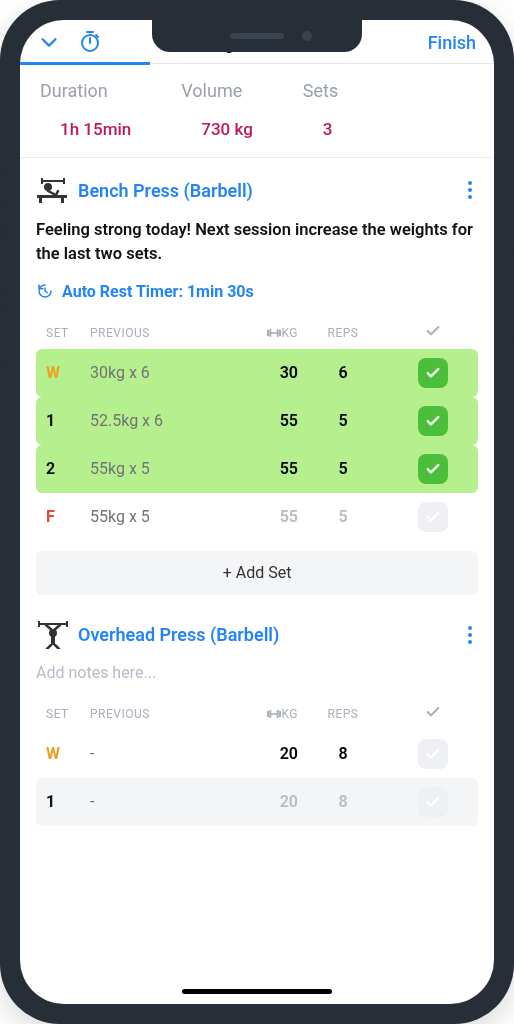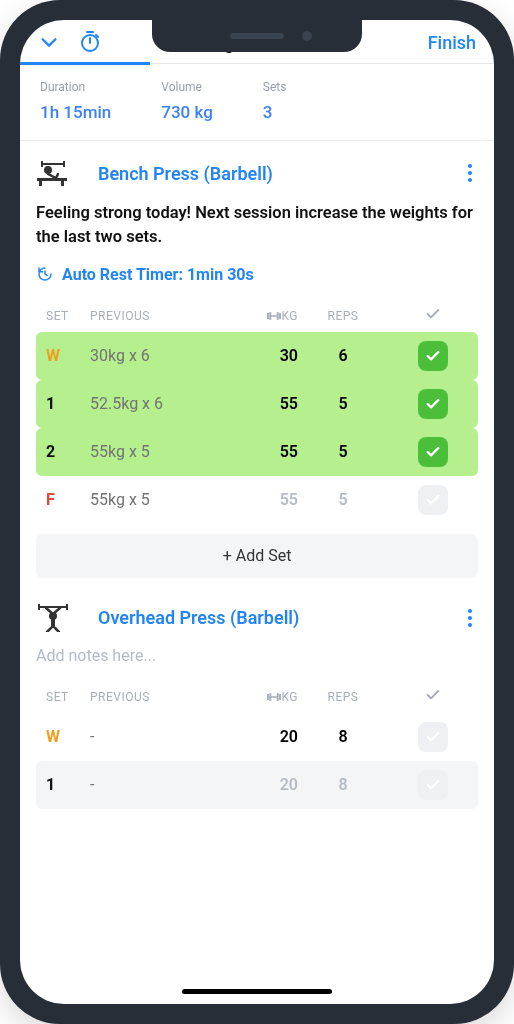--- a/index.html
+++ b/index.html
@@ -93,27 +93,27 @@
   }
   .nav-underline .blue{ width:130px; height:3px; background:#2385f4;}
   .nav-underline .rest{ flex:1; height:1px; background:#e4e6ea; margin-top:1px;}
 
   .stats{
     display:flex;
     padding:16px 20px 18px;
     border-bottom:1px solid #eceef1;
   }
   .stat{ flex:0 0 auto; margin-right:50px;}
-  .stat .lbl{ font-size:12px; color:#9aa0aa; margin-bottom:8px;}
-  .stat .val{ font-size:17px; color:#3b82f6; font-weight:500;}
+  .stat .lbl{ font-size:18px; color:#9aa0aa; margin-bottom:18px;}
+  .stat .val{ font-size:17px; color:#be185d; font-weight:500;margin-left:20px;}
 
   .content{ flex:1; overflow:hidden; padding:0 16px 10px;}
 
   .exercise{ margin-top:18px;}
-  .ex-header{ display:flex; align-items:center; gap:28px; }
+  .ex-header{ display:flex; align-items:center; gap:8px; }
   .ex-icon{
     width:34px; height:28px; display:flex; align-items:center; justify-content:center;
   }
   .ex-title{ color:#2385f4; font-weight:600; font-size:18px; flex:1;}
   .kebab{ display:flex; flex-direction:column; gap:3px; padding:4px 6px;}
   .kebab span{ width:4px; height:4px; background:#2385f4; border-radius:50%;}
 
   .note{
     margin-top:14px; font-size:16.5px; font-weight:600; color:#111; line-height:1.45;
   }

